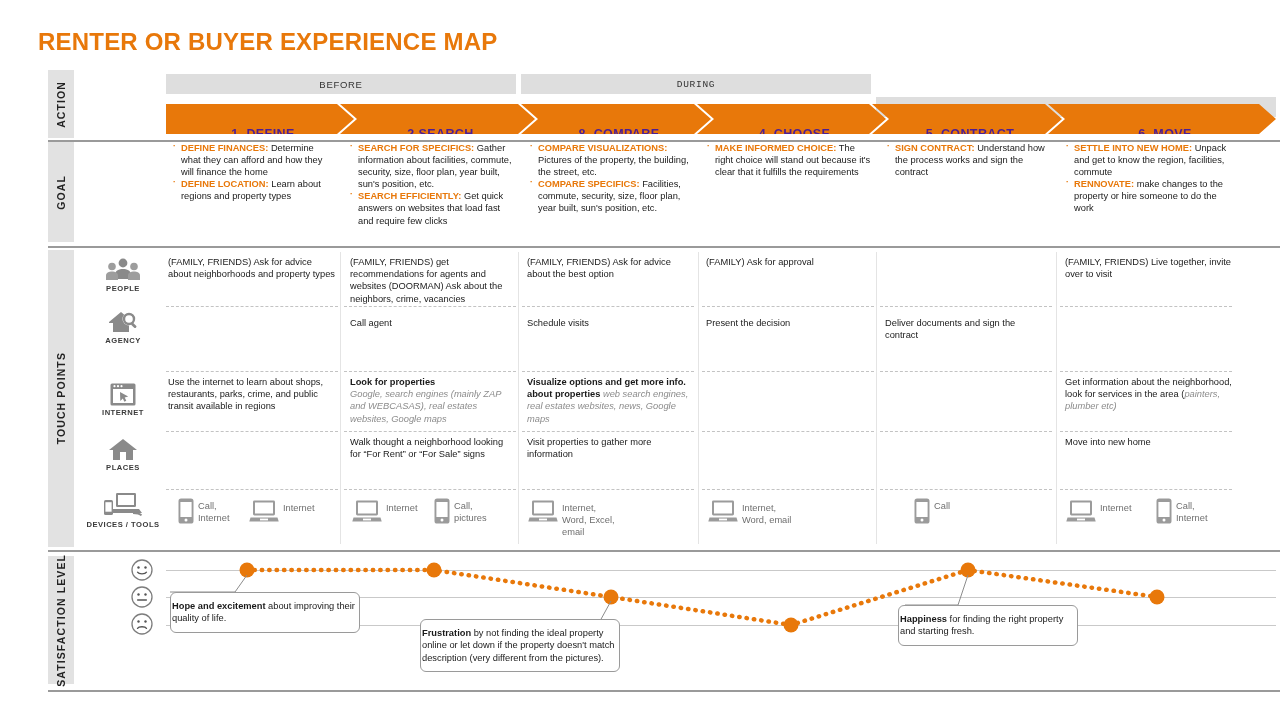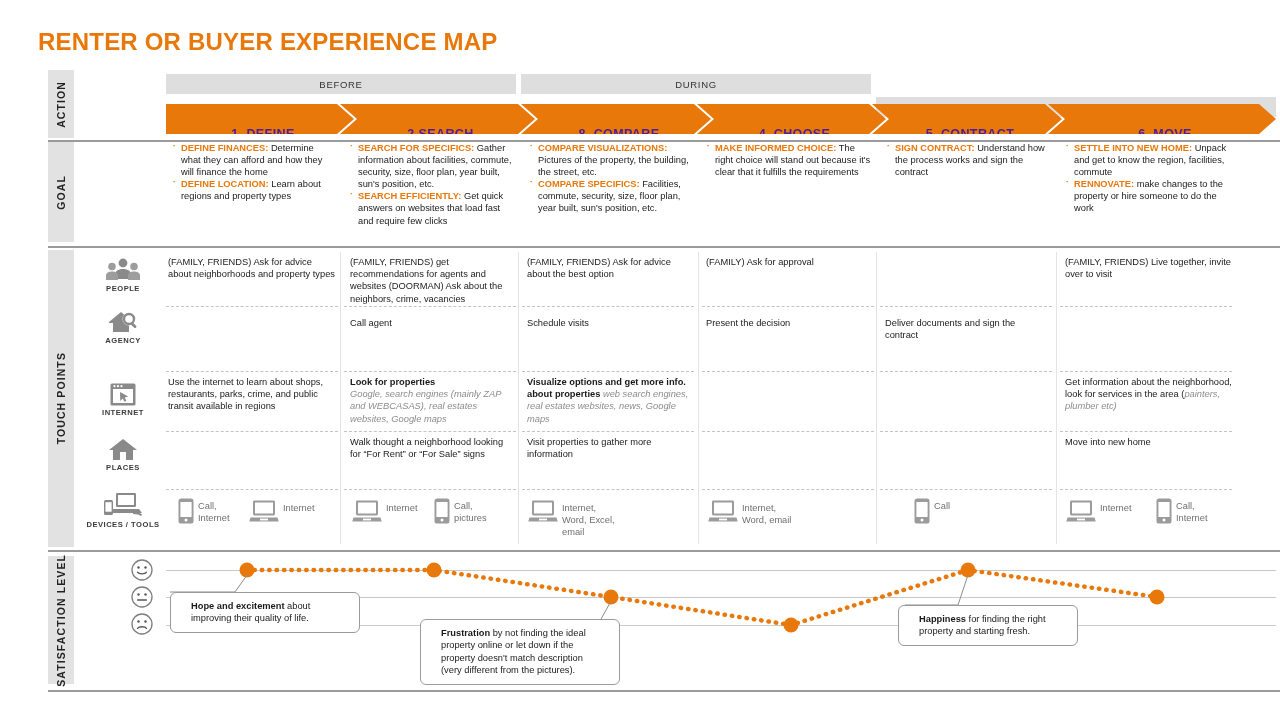--- a/index.html
+++ b/index.html
@@ -118,21 +118,21 @@
   .sat-line {
     position: absolute; left: 166px; width: 1110px; height: 1px;
     background: #c9c9c9;
   }
   .smiley { position: absolute; left: 131px; }
 
   .callout {
     position: absolute;
     background: #fff; border: 1px solid #9a9a9a; border-radius: 6px;
     font-size: 9.3px; line-height: 12.4px; color: #1a1a1a;
-    padding: 7px 20px;
+    padding: 7px 1px;
   }
   .callout b { font-weight: bold; }
 
   svg { display: block; overflow: visible; }
 </style>
 </head>
 <body>
 
 <div id="root">
 
@@ -152,21 +152,21 @@
   </div>
 
   <div class="sep" style="top:140px;"></div>
   <div class="sep" style="top:246px;"></div>
   <div class="sep" style="top:550px;"></div>
   <div class="sep" style="top:690px;"></div>
 
   <div class="phase-bar" style="left:166px;width:350px;">
     <span>BEFORE</span>
   </div>
-  <div class="phase-bar" style="left:521px;width:350px;">
+  <div class="phase-bar" style="left:521px;width:350px;font-family:Liberation Mono, monospace;">
     <span>DURING</span>
   </div>
   <div class="phase-bar" style="left:876px;width:400px;margin-top:23px;">
     <span>AFTER</span>
   </div>
 
   <div class="stage first" style="left:166px;width:188px;">
     <span>1. DEFINE</span>
   </div>
   <div class="stage" style="left:340px;width:195px;">

